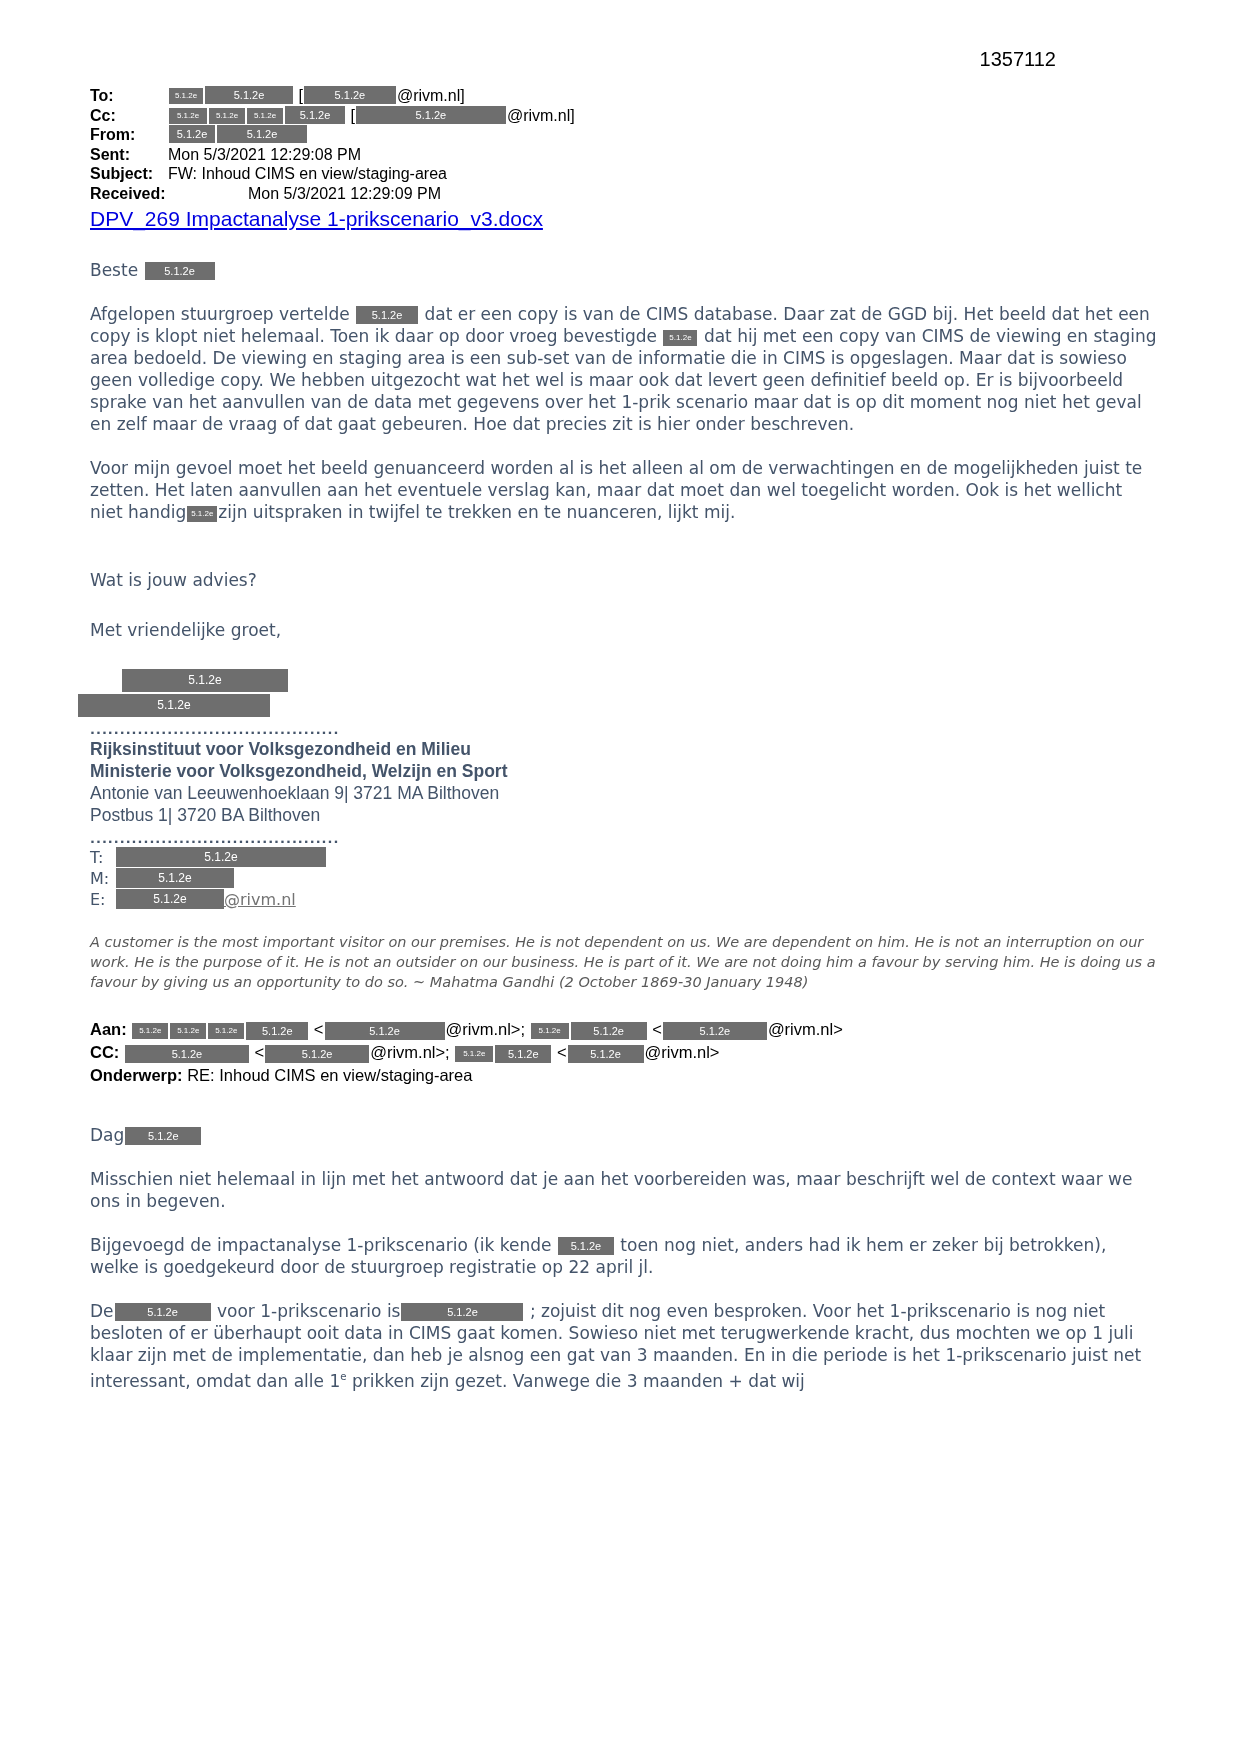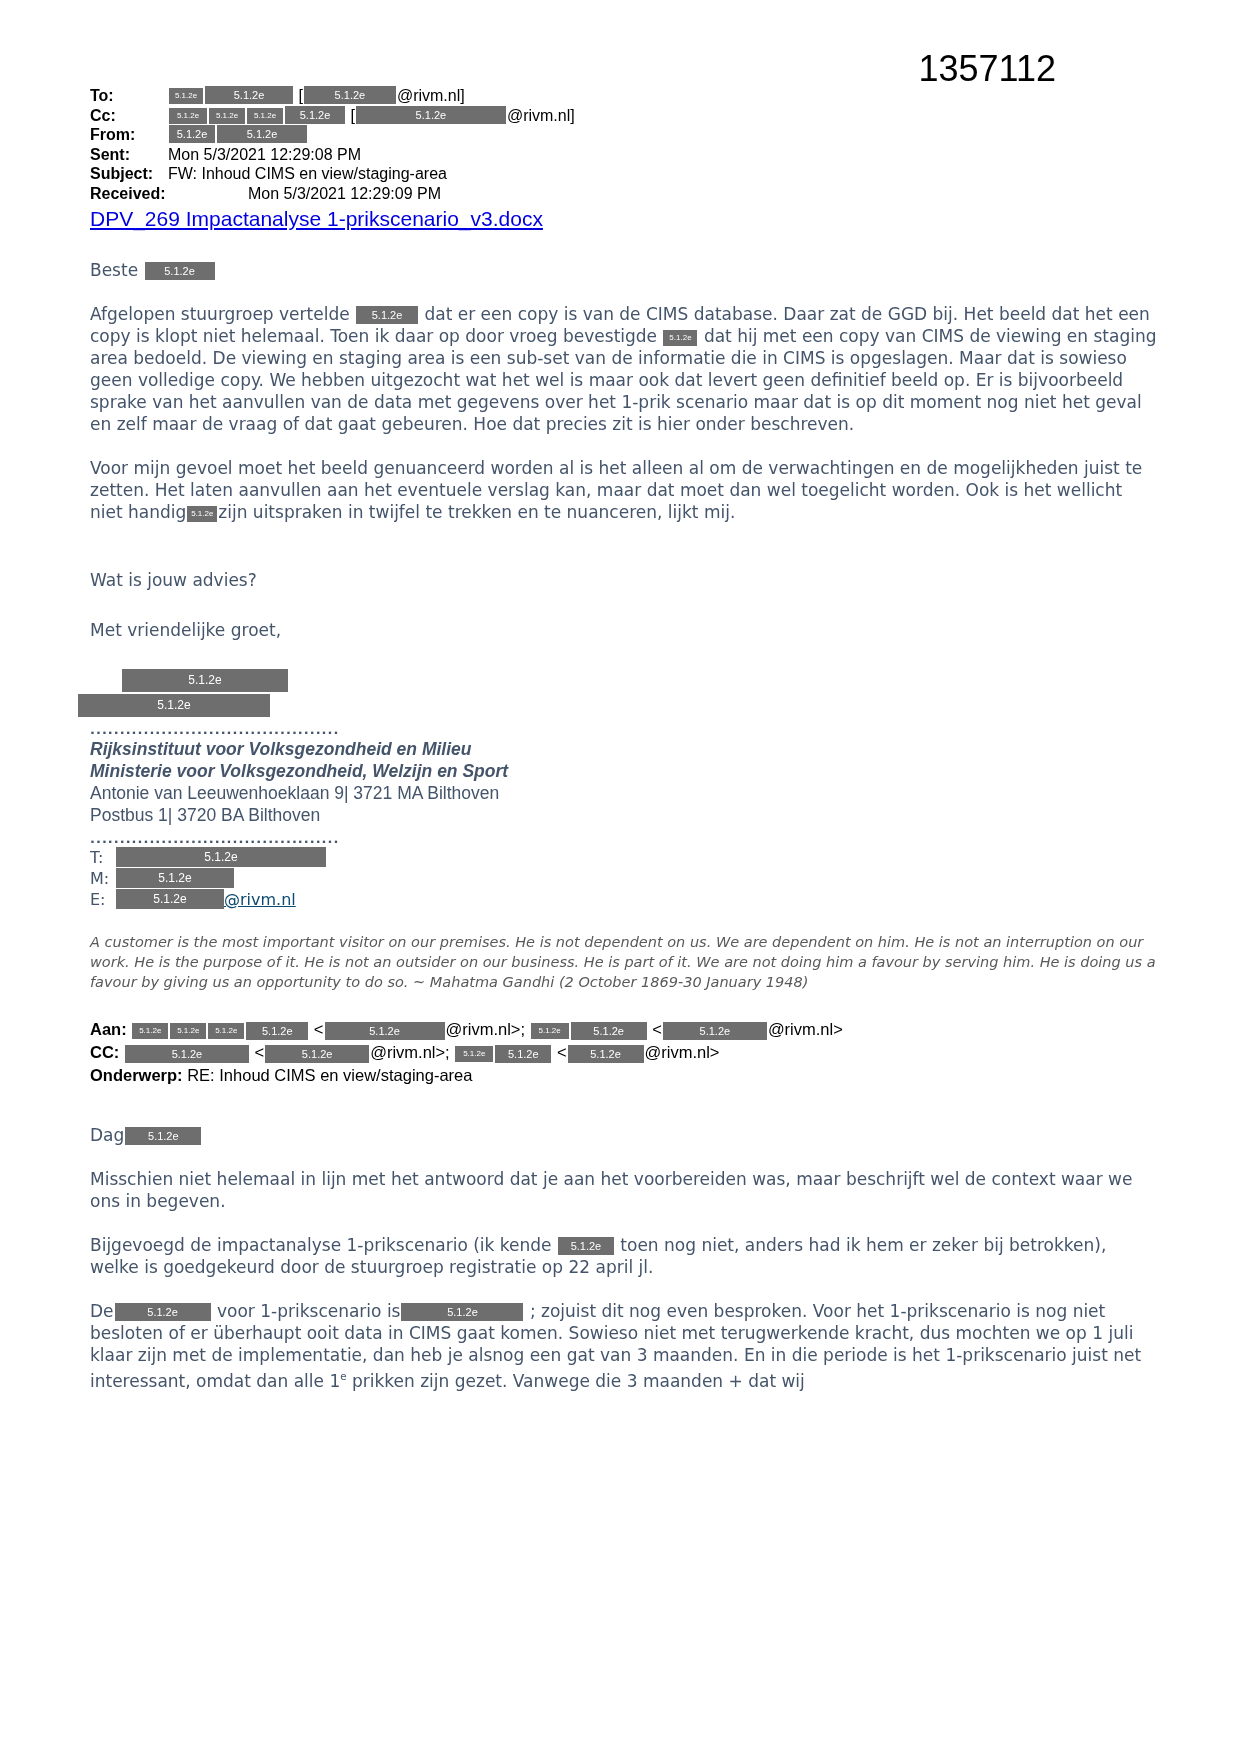--- a/index.html
+++ b/index.html
@@ -10,21 +10,21 @@
     height: 1754px;
     background: #ffffff;
     overflow: hidden;
     font-family: "DejaVu Sans", sans-serif;
   }
   .docnum {
     position: absolute;
     top: 48px;
     right: 185px;
     font-family: "Liberation Sans", sans-serif;
-    font-size: 36px;
+    font-size: 20px;
     color: #000000;
   }
   .content {
     position: absolute;
     left: 90px;
     top: 86px;
     width: 1068px;
   }
   
   .mailheader {
@@ -82,25 +82,25 @@
     font-family: "Liberation Sans", sans-serif;
     font-size: 12px;
     text-align: center;
     height: 23px;
     line-height: 23px;
   }
   .sig-bar.b1 { width: 166px; margin: 28px 0 0 32px; }
   .sig-bar.b2 { width: 192px; margin: 2px 0 0 -12px; }
   .dots { color: #44546a; font-size: 13px; letter-spacing: 1px; line-height: 16px; margin-top: 5px; font-weight: bold; }
   .sig-block { font-family: "Liberation Sans", sans-serif; color: #44546a; font-size: 17.5px; line-height: 22px; }
-  .sig-org { font-weight: bold; font-style: italic; }
+  .sig-org { font-weight: bold; }
   .contact-row { display: flex; align-items: center; color: #44546a; font-size: 16px; line-height: 20px; margin-top: 0px; }
   .contact-label { width: 26px; flex: none; }
   .contact-row .redaction { height: 20px; line-height: 20px; font-size: 12px; margin: 0; }
-  .underline { text-decoration: underline; color: #0c4a6e; cursor: pointer; }
+  .underline { text-decoration: underline; color: #737373; cursor: pointer; }
   .quote {
     margin-top: 22px;
     font-style: italic;
     color: #595959;
     font-size: 14.5px;
     line-height: 20px;
   }
   
   .quoted-header {
     margin-top: 26px;

